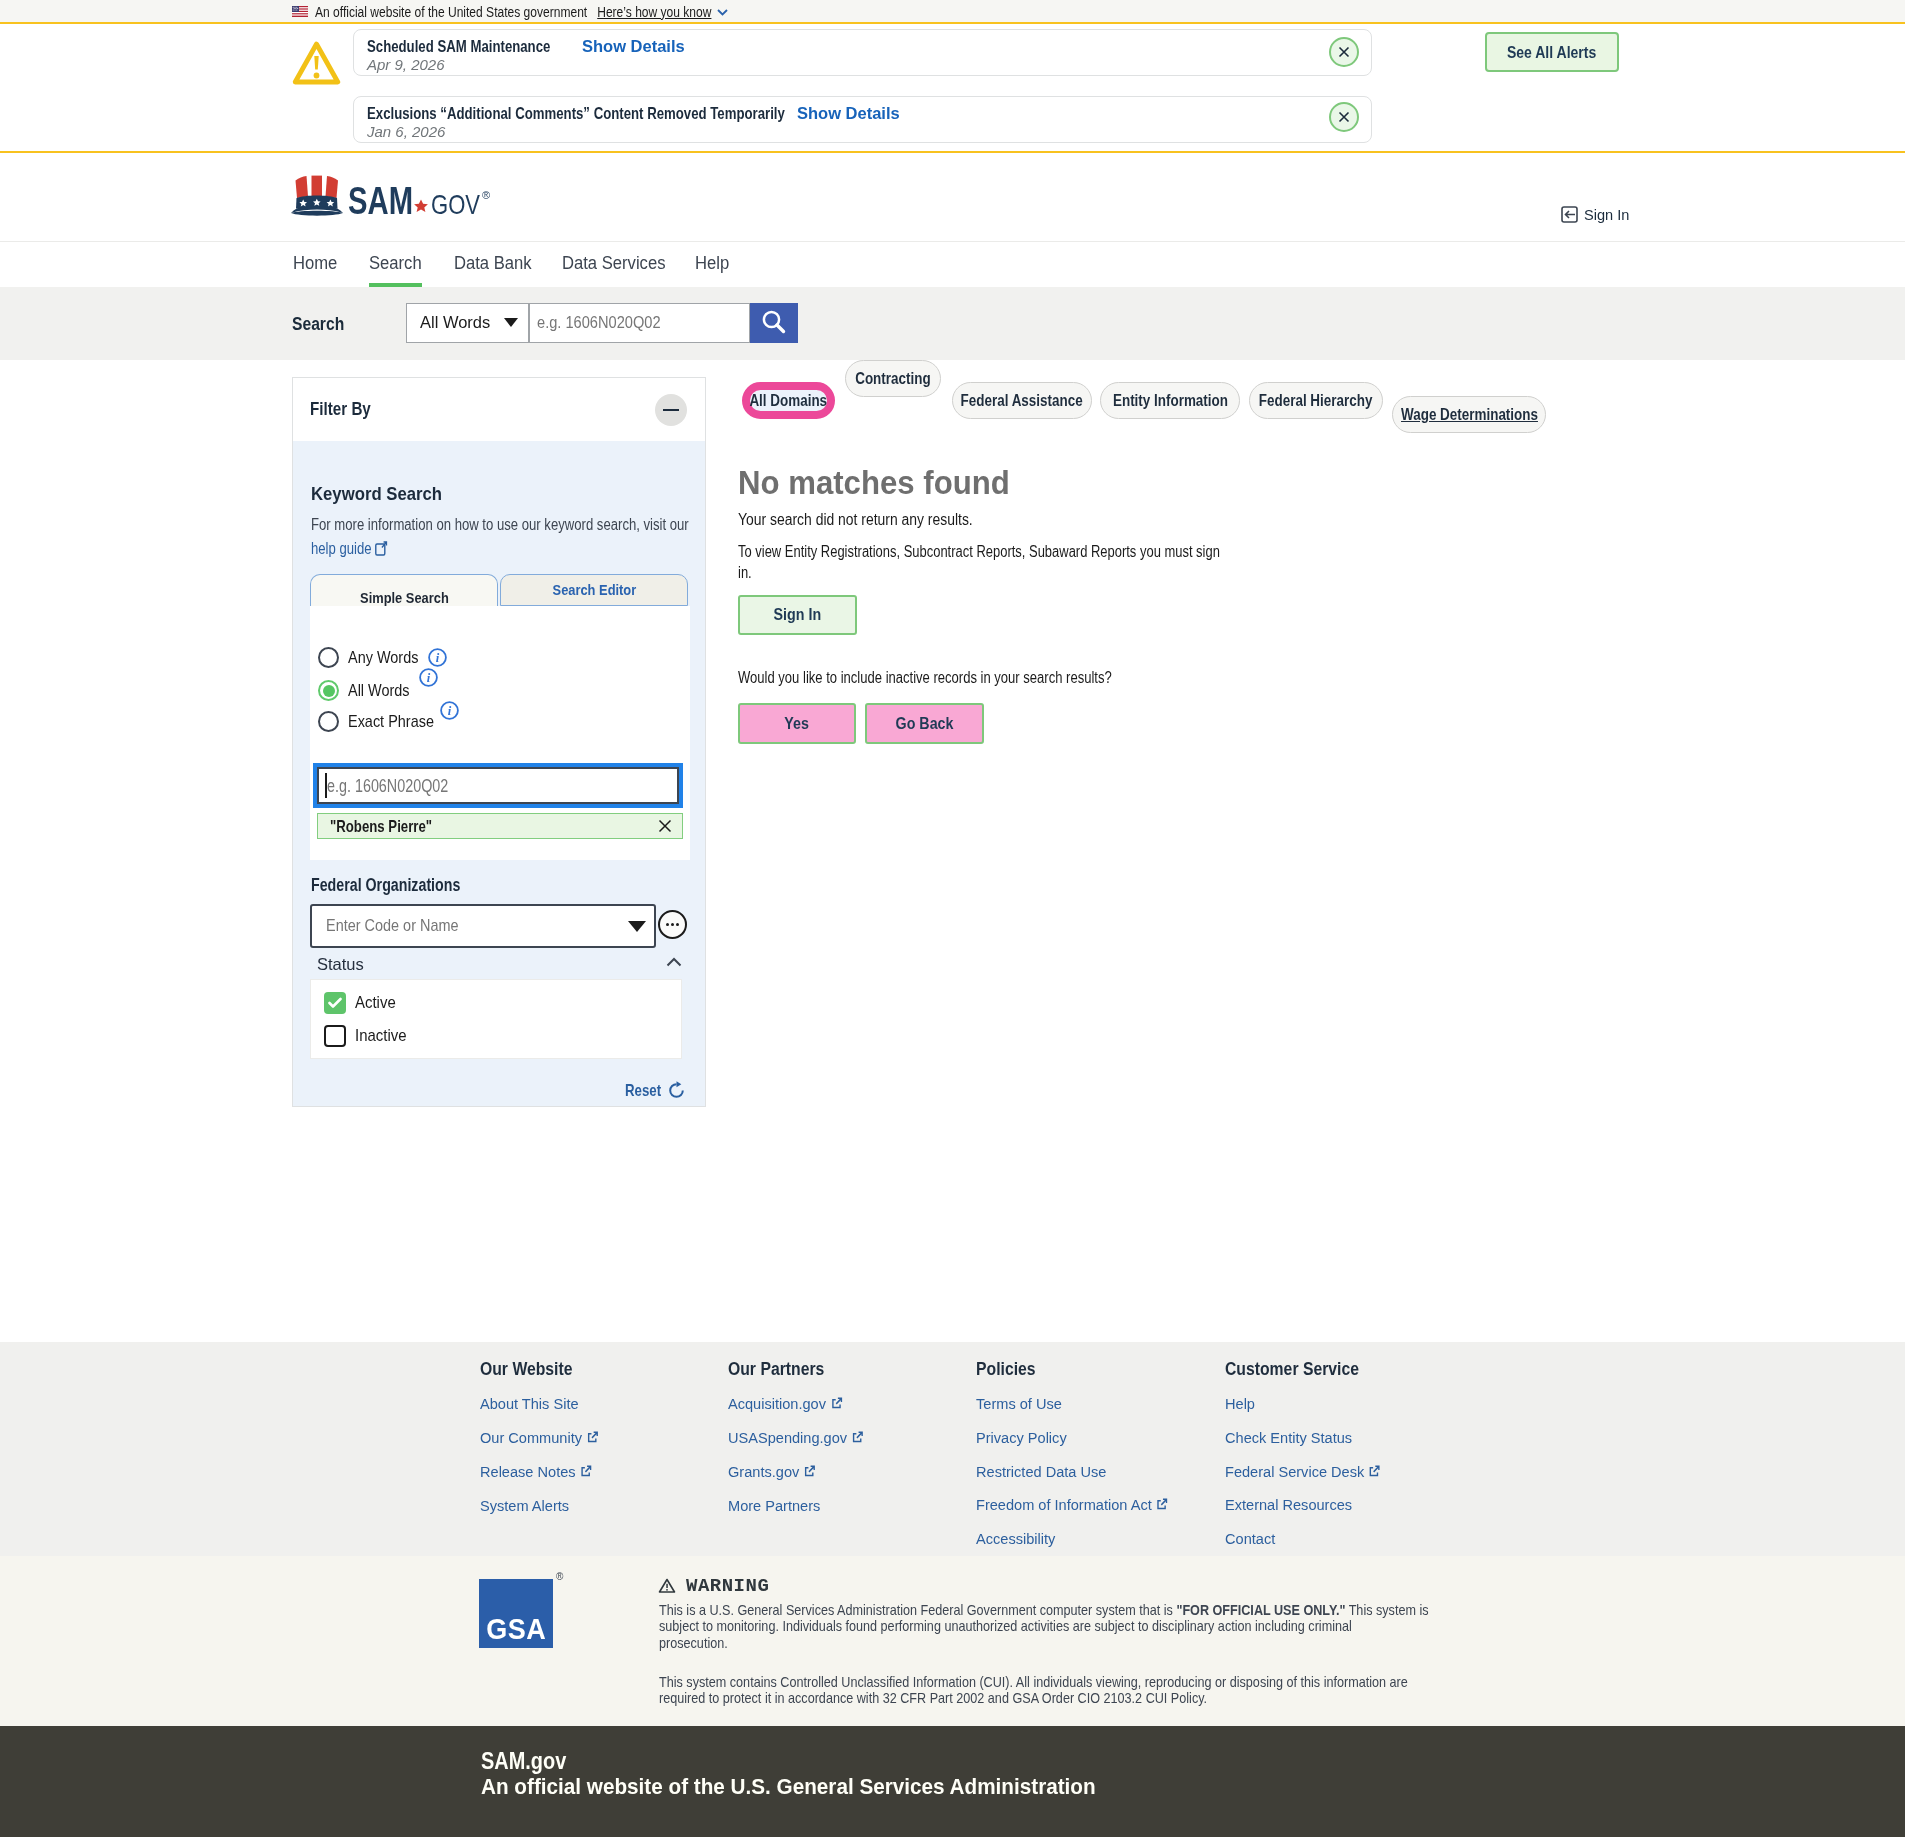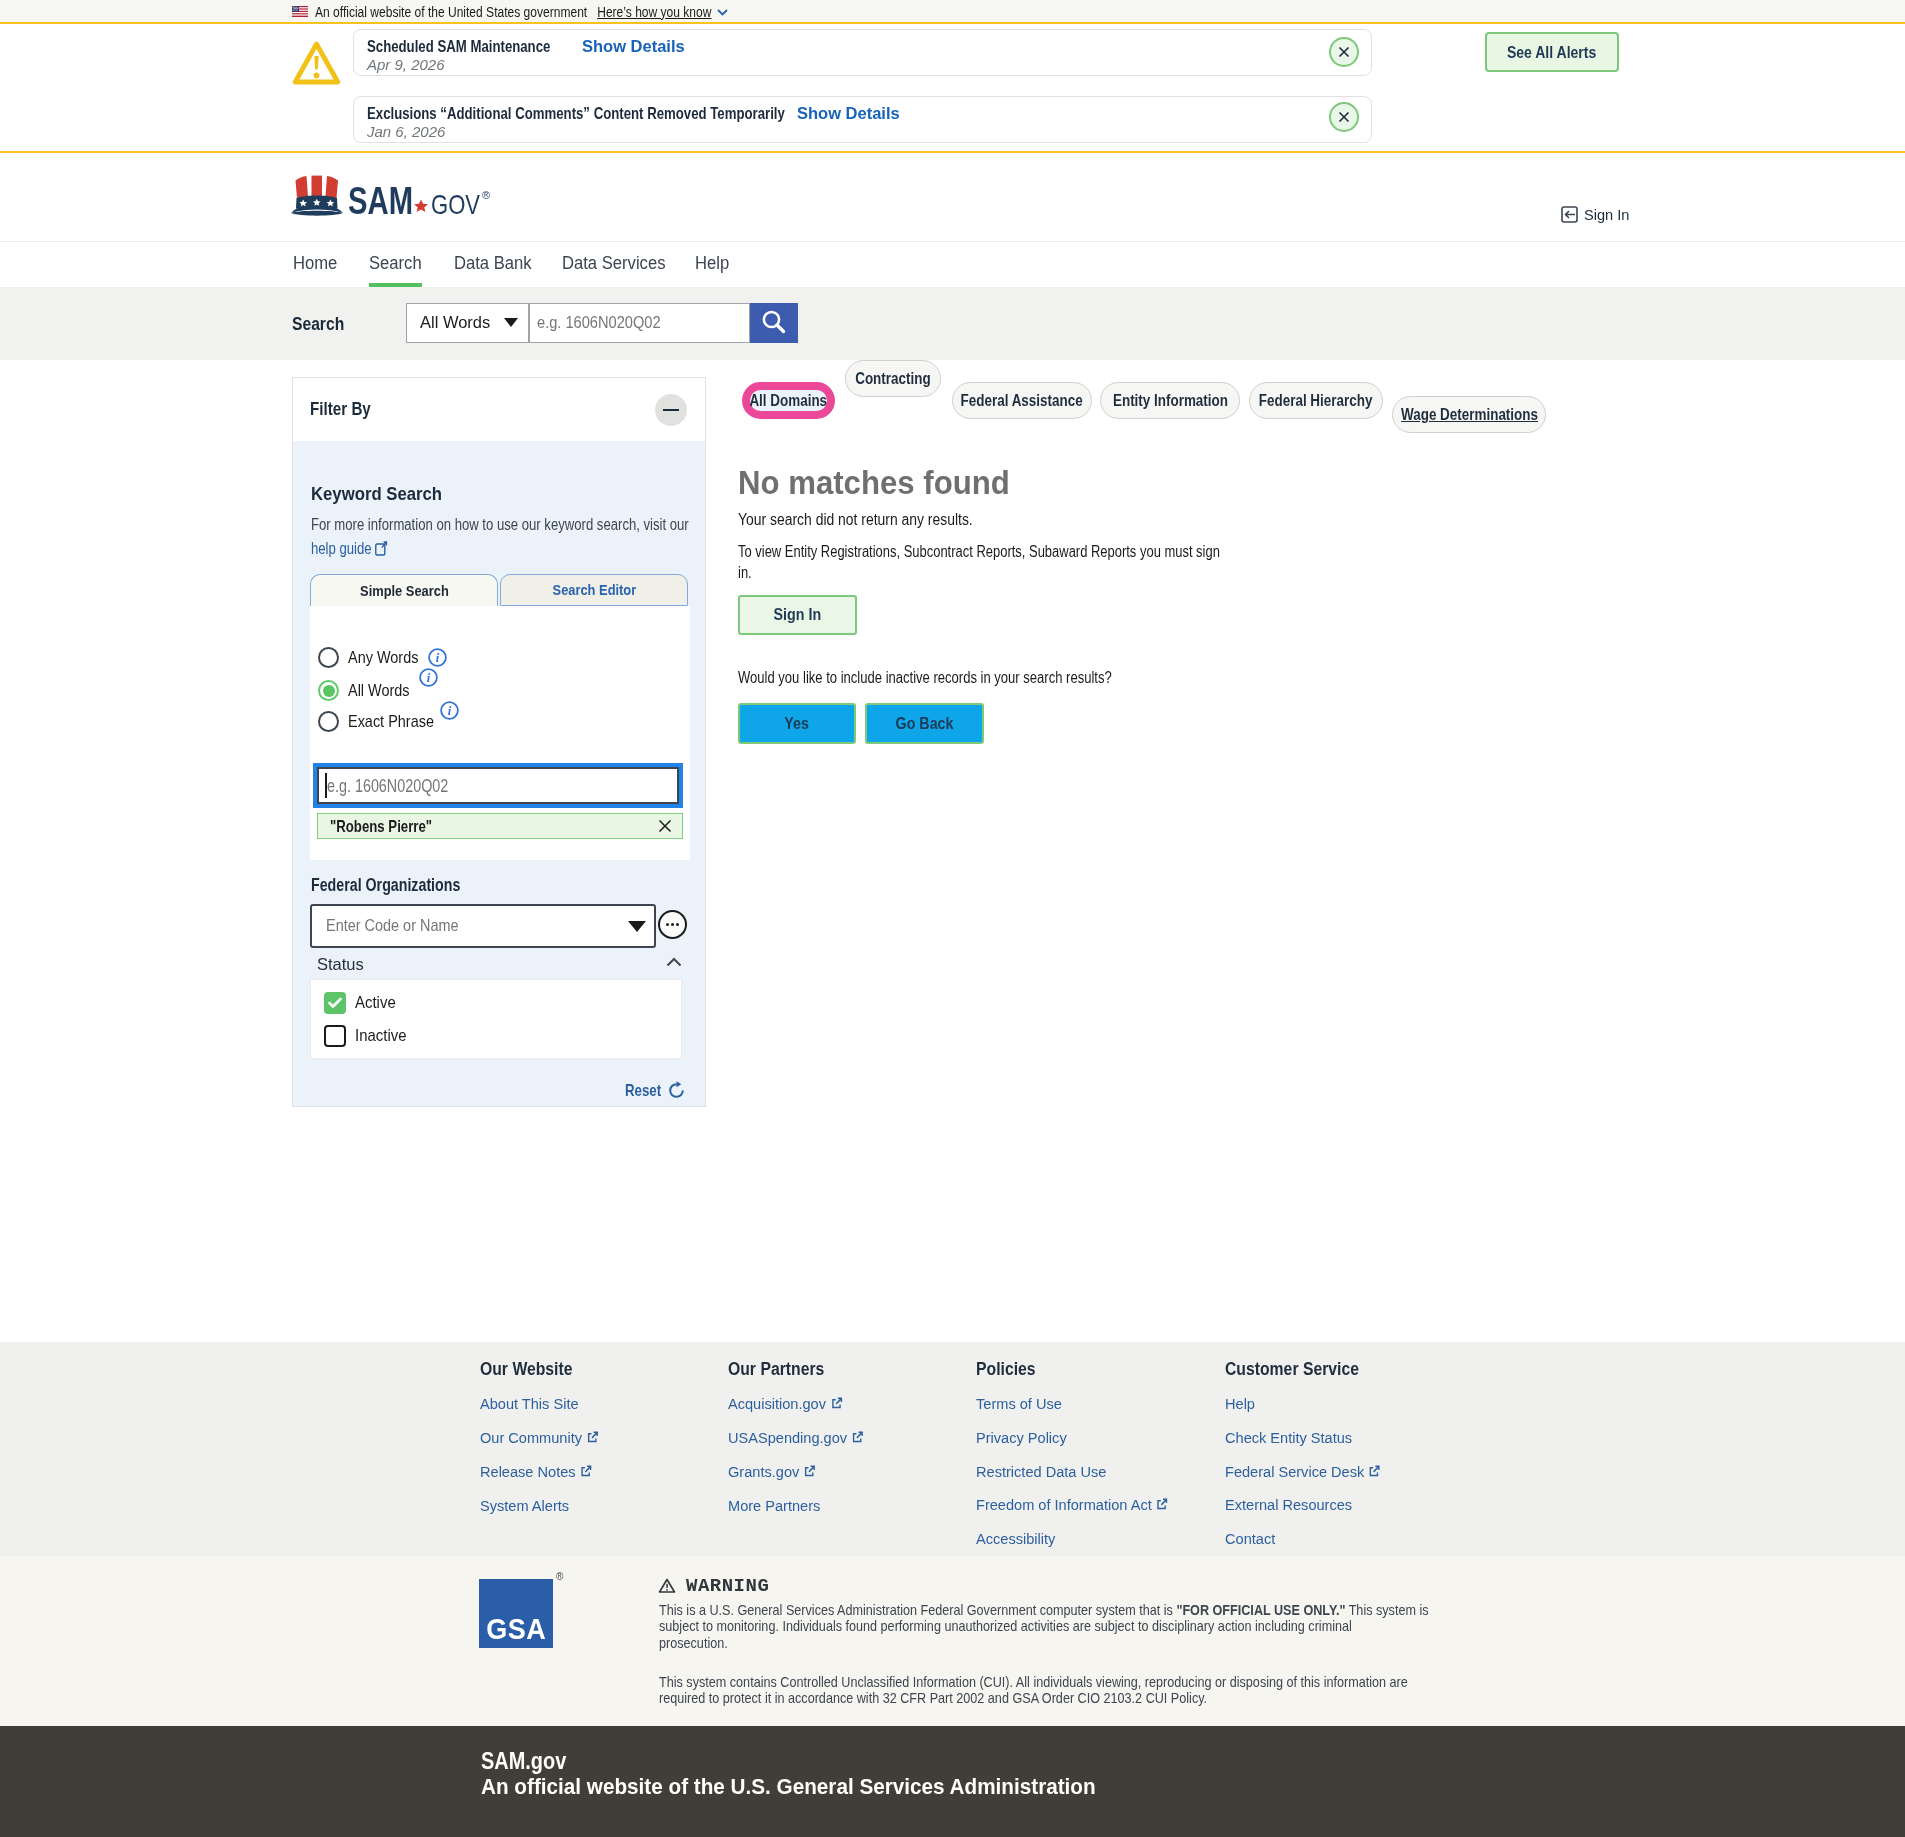--- a/index.html
+++ b/index.html
@@ -12,21 +12,21 @@
 #alerts { left:0; top:24px; width:1905px; height:129px; background:#fff; border-bottom:2px solid #f8c21f; }
 #nav    { left:0; top:241px; width:1905px; height:46px; background:#fff; border-top:1px solid #ebebe9; }
 #sband  { left:0; top:287px; width:1905px; height:73px; background:#f1f1ef; }
 #footer { left:0; top:1342px; width:1905px; height:214px; background:#f0f0ee; }
 #gsa    { left:0; top:1556px; width:1905px; height:170px; background:#f6f5ef; }
 #dark   { left:0; top:1726px; width:1905px; height:111px; background:#3f3e37; }
 .fh { font-size:17.5px; line-height:21px; font-weight:bold; color:#1f2d3d; transform:scaleX(0.9); transform-origin:0 50%; }
 .fl { font-size:15.5px; line-height:18px; color:#2c5f9e; transform:scaleX(0.94); transform-origin:0 50%; }
 .pill { border-radius:19px; display:flex; align-items:center; justify-content:center; font-size:16px; font-weight:bold; color:#1f2d3d; }
 .pill span { transform:scaleX(0.84); }
-.gbtn { border-radius:3px; display:flex; align-items:center; justify-content:center; font-size:17px; font-weight:bold; color:#1f3a55; border:2px solid #7ec87b; background:#0ea5e9; }
+.gbtn { border-radius:3px; display:flex; align-items:center; justify-content:center; font-size:17px; font-weight:bold; color:#1f3a55; border:2px solid #7ec87b; background:#f9a8d4; }
 .gbtn span { transform:scaleX(0.84); }
 </style>
 </head>
 <body>
 <div id="page">
   <div class="abs" id="banner"></div>
   <svg class="abs" style="left:292px; top:6px;" width="16" height="11" viewBox="0 0 16 11">
     <rect width="16" height="11" fill="#fff"></rect>
     <g fill="#b22234">
         <rect y="0" width="16" height="1.2"></rect>
@@ -130,21 +130,21 @@
   <div class="abs" style="left:292px; top:377px; width:414px; height:730px; background:#fff; border:1px solid #dfe1e2;"></div>
   <div class="abs" style="left:310px; top:398px; font-size:19px; line-height:22px; font-weight:bold; color:#1c2b3c; transform:scaleX(0.8); transform-origin:0 0;">Filter By</div>
   <div class="abs" style="left:655px; top:394px; width:32px; height:32px; border-radius:50%; background:#e1e1df;"></div>
   <div class="abs" style="left:663px; top:409px; width:16px; height:2.4px; background:#1c2b3c;"></div>
   <div class="abs" style="left:293px; top:441px; width:412px; height:665px; background:#ebf2fa;"></div>
   <div class="abs" style="left:311px; top:483px; font-size:19px; line-height:21px; font-weight:bold; color:#1c2b3c; transform:scaleX(0.88); transform-origin:0 0;">Keyword Search</div>
   <div class="abs" style="left:311px; top:513px; font-size:16px; line-height:24px; color:#3d4551; transform:scaleX(0.82); transform-origin:0 0;">For more information on how to use our keyword search, visit our<br><span style="color:#2a5fa0;">help guide</span>&nbsp;<svg style="display:inline-block; vertical-align:-2px;" width="16" height="16" viewBox="0 0 16 16">
         <rect x="1" y="4" width="11" height="11" rx="1.5" fill="none" stroke="#2a5fa0" stroke-width="1.7"></rect>
         <path d="M8.5 7.5 L14 2 M10.5 2 L14 2 L14 5.5" fill="none" stroke="#2a5fa0" stroke-width="1.7"></path>
       </svg></div>
-  <div class="abs" style="left:310px; top:574px; width:188px; height:33px; background:#f8f8f3; border:1px solid #82abdb; border-bottom:none; border-radius:10px 10px 0 0; display:flex; align-items:center; justify-content:center;">
+  <div class="abs" style="left:310px; top:574px; width:188px; height:33px; background:#f8f8f3; border:1px solid #82abdb; border-bottom:none; border-radius:10px 10px 0 0; display:flex; align-items:flex-end; justify-content:center;">
       <span style="font-size:15.5px; font-weight:bold; color:#1f2733; transform:scaleX(0.83);">Simple Search</span>
     </div>
   <div class="abs" style="left:500px; top:574px; width:188px; height:32px; background:#f0efe8; border:1px solid #82abdb; border-radius:10px 10px 0 0; display:flex; align-items:center; justify-content:center;">
       <span style="font-size:15.5px; font-weight:bold; color:#2a63b0; transform:scaleX(0.83);">Search Editor</span>
     </div>
   <div class="abs" style="left:310px; top:606px; width:380px; height:254px; background:#fff;"></div>
 
   <div class="abs" style="left:318px; top:647px; width:21px; height:21px; border:2.2px solid #3d4551; border-radius:50%; background:#fff;"></div>
   <div class="abs" style="left:348px; top:648px; font-size:17px; line-height:20px; color:#1b1b1b; transform:scaleX(0.85); transform-origin:0 0;">Any Words</div>
   <div class="abs" style="left:318px; top:680px; width:21px; height:21px; border:2.5px solid #60ca6c; border-radius:50%; background:#fff;"></div>

